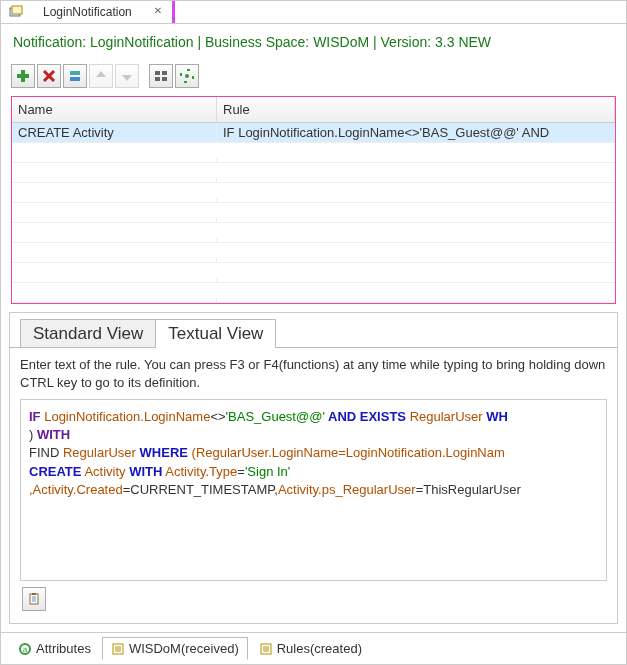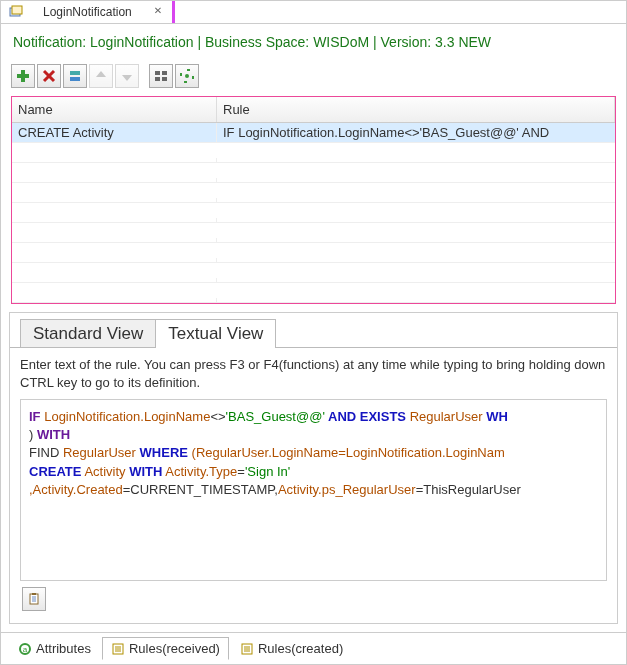--- a/index.html
+++ b/index.html
@@ -192,21 +192,21 @@
   </div>
   <div class="btab active">
     <span>
         <svg width="14" height="14" viewBox="0 0 14 14">
           <rect x="2" y="2" width="10" height="10" fill="#fff" stroke="#b09000"></rect>
           <line x1="4" y1="5" x2="10" y2="5" stroke="#b09000"></line>
           <line x1="4" y1="7" x2="10" y2="7" stroke="#b09000"></line>
           <line x1="4" y1="9" x2="10" y2="9" stroke="#b09000"></line>
         </svg>
       </span>
-    <span>Rules(received)</span>
+    <span>WISDoM(received)</span>
   </div>
   <div class="btab">
     <span>
         <svg width="14" height="14" viewBox="0 0 14 14">
           <rect x="2" y="2" width="10" height="10" fill="#fff" stroke="#b09000"></rect>
           <line x1="4" y1="5" x2="10" y2="5" stroke="#b09000"></line>
           <line x1="4" y1="7" x2="10" y2="7" stroke="#b09000"></line>
           <line x1="4" y1="9" x2="10" y2="9" stroke="#b09000"></line>
         </svg>
       </span>

